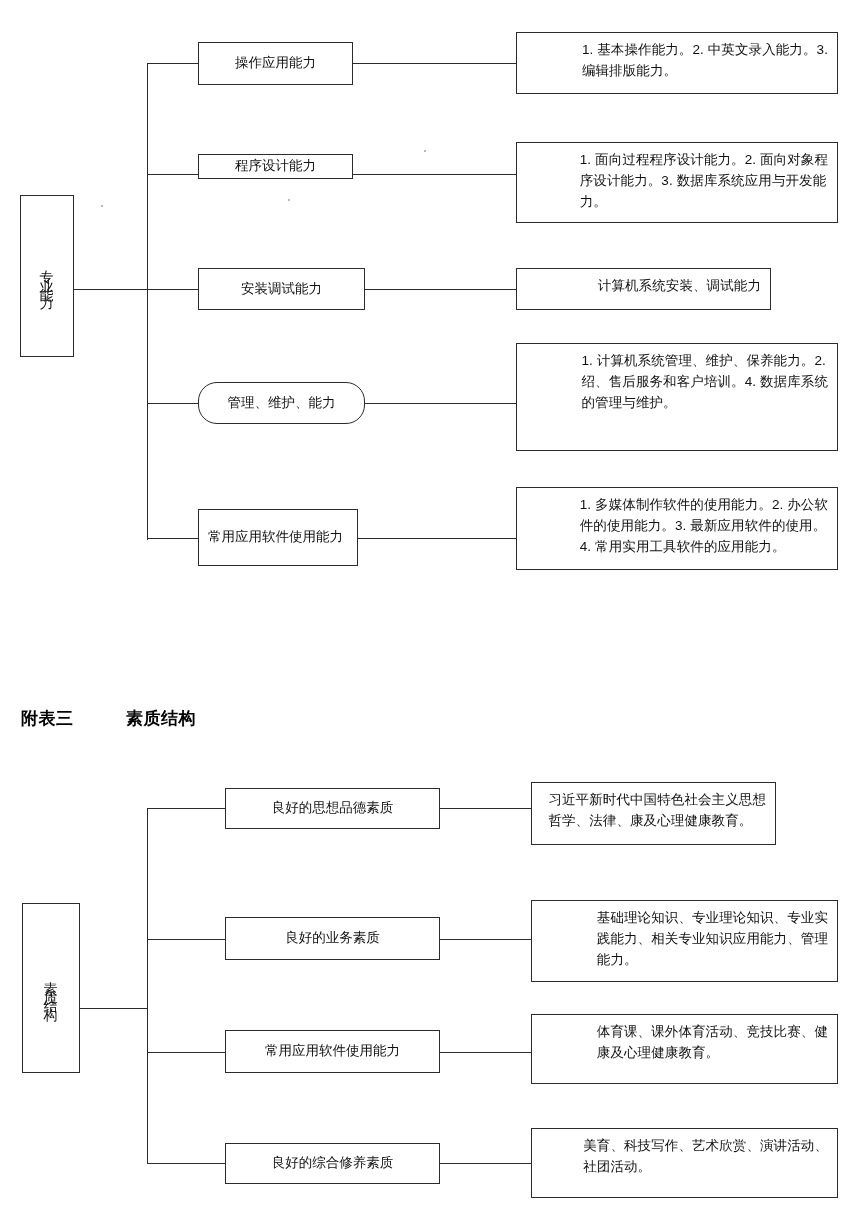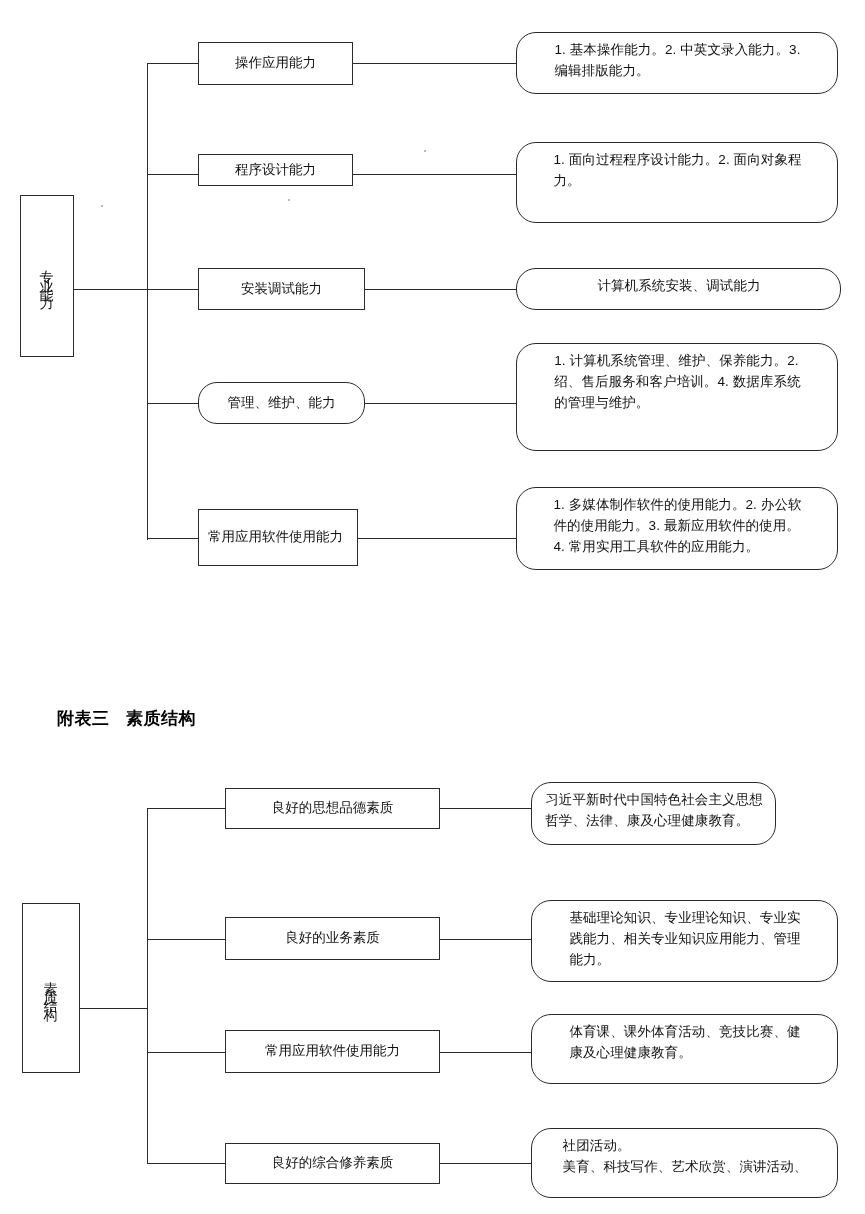--- a/index.html
+++ b/index.html
@@ -31,25 +31,24 @@
     font-size: 13.5px;
     line-height: 1.55;
     color: #111111;
   }
   .node.center {
     justify-content: center;
     text-align: right;
   }
   .node.detail {
     align-items: flex-start;
-    justify-content: center;
+    justify-content: flex-end;
     padding: 7px 9px 6px 10px;
     text-align: left;
     letter-spacing: 0.1px;
-    border-radius: 20px;
   }
   .node.detail span {
     display: block;
   }
 
   
   .root {
     position: absolute;
     box-sizing: border-box;
     border: 1.6px solid #2b2b2b;
@@ -119,37 +118,38 @@
     </div>
     <div class="hline" style="left:353px; top:63px; width:164px;"></div>
     <div class="node detail" style="left:516px; top:32px; width:322px; height:62px;">
       <div>
         <span>1. 基本操作能力。2. 中英文录入能力。3.</span>
         <span>编辑排版能力。</span>
       </div>
     </div>
 
     <div class="hline" style="left:147px; top:174px; width:52px;"></div>
-    <div class="node center" style="left:198px; top:154px; width:155px; height:32px;">
+    <div class="node center" style="left:198px; top:154px; width:155px; height:25px;">
       <span>程序设计能力</span>
     </div>
     <div class="hline" style="left:353px; top:174px; width:164px;"></div>
     <div class="node detail" style="left:516px; top:142px; width:322px; height:81px;">
       <div>
         <span>1. 面向过程程序设计能力。2. 面向对象程</span>
+        <span>序设计能力。3. 数据库系统应用与开发能</span>
         <span>力。</span>
       </div>
     </div>
 
     <div class="hline" style="left:147px; top:289px; width:52px;"></div>
     <div class="node center" style="left:198px; top:268px; width:167px; height:42px;">
       <span>安装调试能力</span>
     </div>
     <div class="hline" style="left:365px; top:289px; width:152px;"></div>
-    <div class="node detail" style="left:516px; top:268px; width:325px; height:42px;">
+    <div class="node detail" style="left:516px; top:268px; width:255px; height:42px;">
       <div>
         <span>计算机系统安装、调试能力</span>
       </div>
     </div>
 
     <div class="hline" style="left:147px; top:403px; width:52px;"></div>
     <div class="node center" style="left:198px; top:382px; width:167px; height:42px;border-radius:19px;">
       <span>管理、维护、能力</span>
     </div>
     <div class="hline" style="left:365px; top:403px; width:152px;"></div>
@@ -172,21 +172,21 @@
         <span>件的使用能力。3. 最新应用软件的使用。</span>
         <span>4. 常用实用工具软件的应用能力。</span>
       </div>
     </div>
 
     <div class="speck" style="left:101px; top:205px;"></div>
     <div class="speck" style="left:424px; top:150px;"></div>
     <div class="speck" style="left:288px; top:199px;"></div>
   </div>
 
-  <div class="heading" style="left:0px; top:687px;padding-left:36px;">
+  <div class="heading" style="left:0px; top:687px;">
     <span>附表三</span>
   </div>
   <div class="heading" style="left:105px; top:687px;">
     <span>素质结构</span>
   </div>
 
   <div>
 
     <div class="root" style="left:22px; top:903px; width:58px; height:170px;">
       <span class="vtext">素质结构</span>
@@ -233,19 +233,19 @@
       </div>
     </div>
 
     <div class="hline" style="left:147px; top:1163px; width:79px;"></div>
     <div class="node center" style="left:225px; top:1143px; width:215px; height:41px;">
       <span>良好的综合修养素质</span>
     </div>
     <div class="hline" style="left:440px; top:1163px; width:92px;"></div>
     <div class="node detail" style="left:531px; top:1128px; width:307px; height:70px;">
       <div>
+        <span>美育、科技写作、艺术欣赏、演讲活动、</span>
         <span>社团活动。</span>
-        <span>美育、科技写作、艺术欣赏、演讲活动、</span>
       </div>
     </div>
   </div>
 
 </div>
 
 </body></html>

